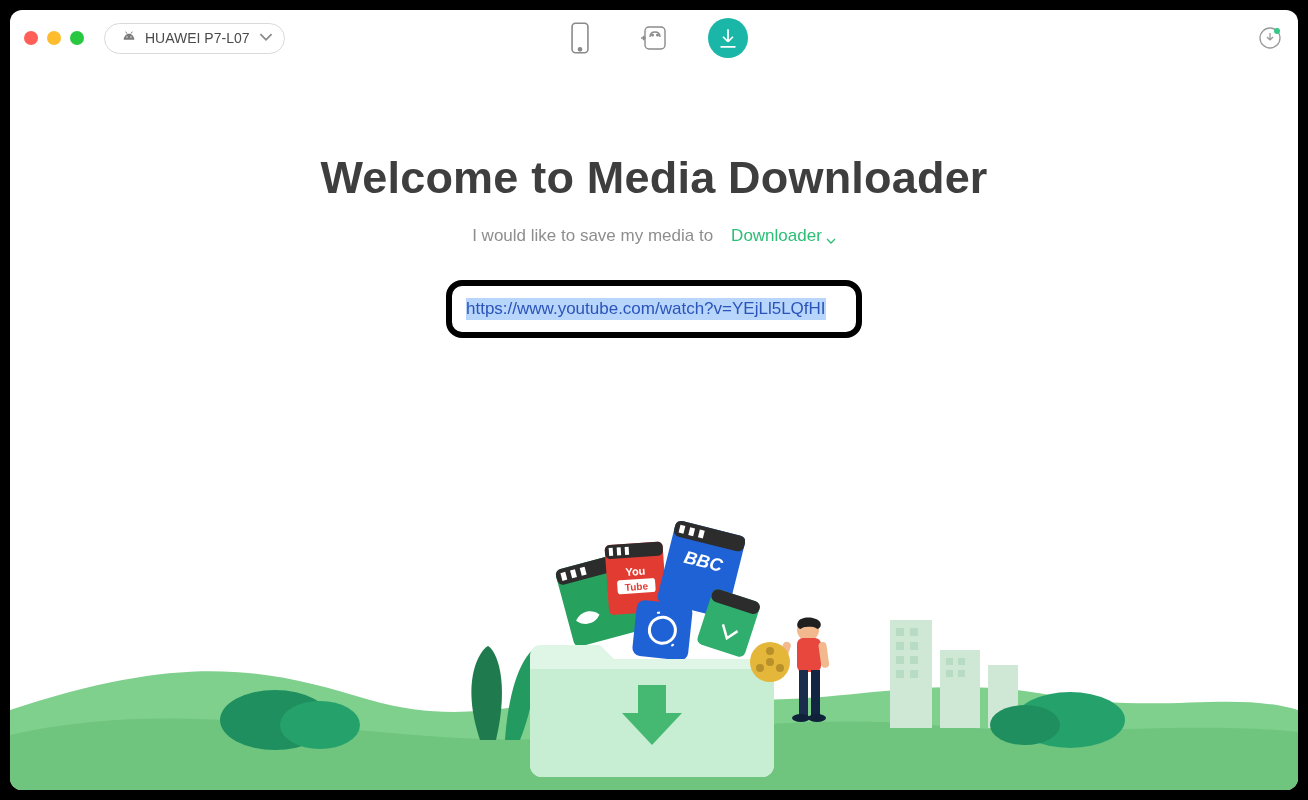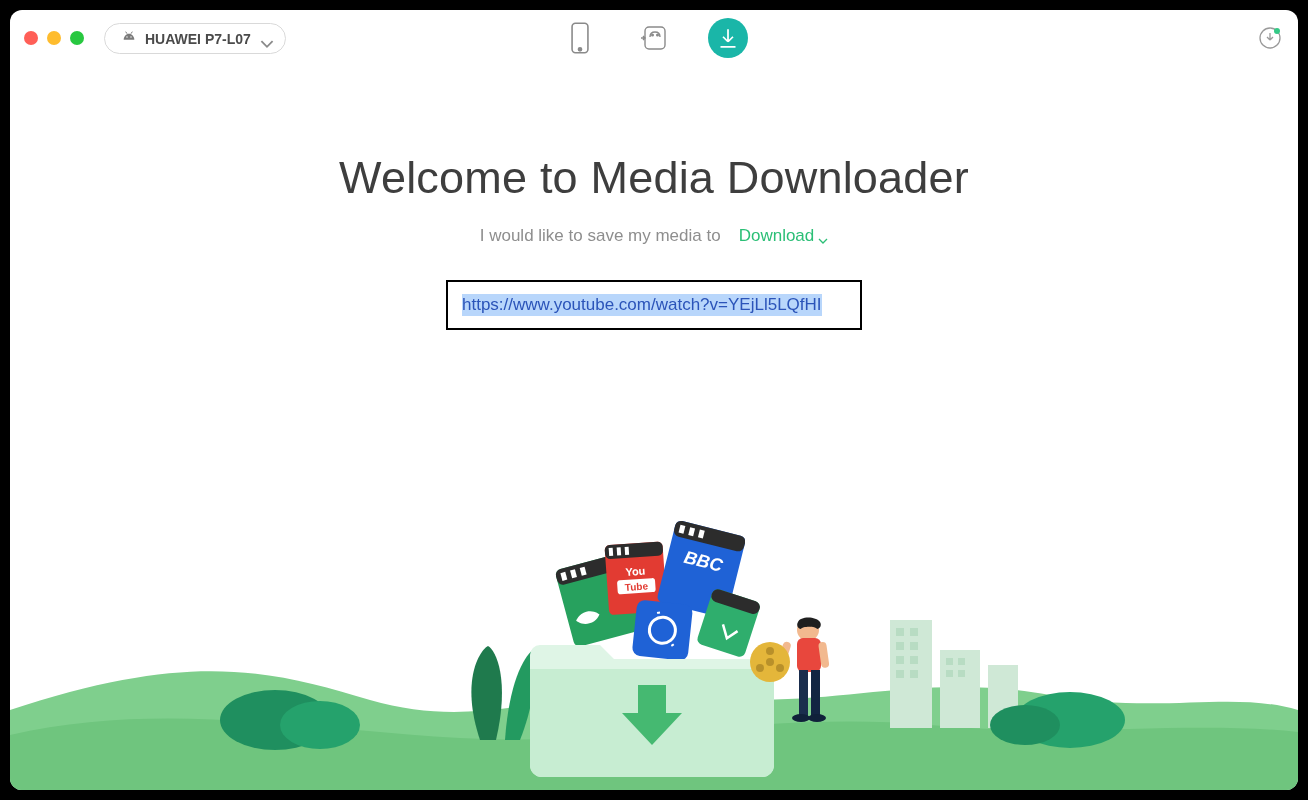--- a/index.html
+++ b/index.html
@@ -42,29 +42,28 @@
   .traffic span {
     width: 14px; height: 14px; border-radius: 50%;
     display: inline-block;
   }
   .t-red { background: #ff5f57; }
   .t-yellow { background: #febc2e; }
   .t-green { background: #28c840; }
   .device {
     margin-left: 20px;
     display: flex;
-    align-items: flex-end;
+    align-items: flex-start;
     gap: 8px;
     border: 1px solid #d9d9d9;
     border-radius: 20px;
     padding: 6px 16px;
     color: #4a4a4a;
     font-size: 14px;
     cursor: pointer;
-    font-weight: bold;
   }
   .device svg { width: 16px; height: 14px; }
   .device .chev { width: 10px; height: 10px; }
   .topnav {
     position: absolute;
     left: 50%;
     top: 50%;
     transform: translate(-50%, -50%);
     display: flex;
     align-items: center;
@@ -94,21 +93,21 @@
   
   .main {
     width: 100%;
     display: flex;
     flex-direction: column;
     align-items: center;
     padding-top: 86px;
   }
   .title {
     font-size: 45px;
-    font-weight: 400;
+    font-weight: 700;
     color: #3e3e3e;
     letter-spacing: .2px;
   }
   .subtitle {
     margin-top: 22px;
     font-size: 17px;
     color: #8e8e8e;
     display: flex;
     align-items: center;
     gap: 18px;
@@ -122,22 +121,22 @@
   }
   .subtitle .chev { width: 10px; height: 10px; }
   .row {
     margin-top: 34px;
     display: flex;
     gap: 16px;
     align-items: stretch;
   }
   .urlbox {
     width: 416px;
-    border: 2px solid #000000;
-    border-radius: 0;
+    border: 6px solid #000000;
+    border-radius: 16px;
     padding: 12px 14px;
     font-size: 17px;
     display: flex;
     align-items: center;
   }
   .urlbox span {
     background: #b8d6fb;
     color: #2b54b9;
     padding: 1px 0;
   }
@@ -224,21 +223,21 @@
           </svg>
     </div>
   </div>
 
   <div class="main">
     <h1 class="title">Welcome to Media Downloader</h1>
 
     <div class="subtitle">
       <span>I would like to save my media to</span>
       <span class="folder">
-        <span>Download</span>
+        <span>Downloader</span>
         <span class="chev">
           <svg viewBox="0 0 10 10">
                 <path d="M1 3l4 4 4-4" stroke="#2bbf76" stroke-width="1.3" fill="none"></path>
               </svg>
         </span>
       </span>
     </div>
 
     <div class="row">
       <div class="urlbox">

